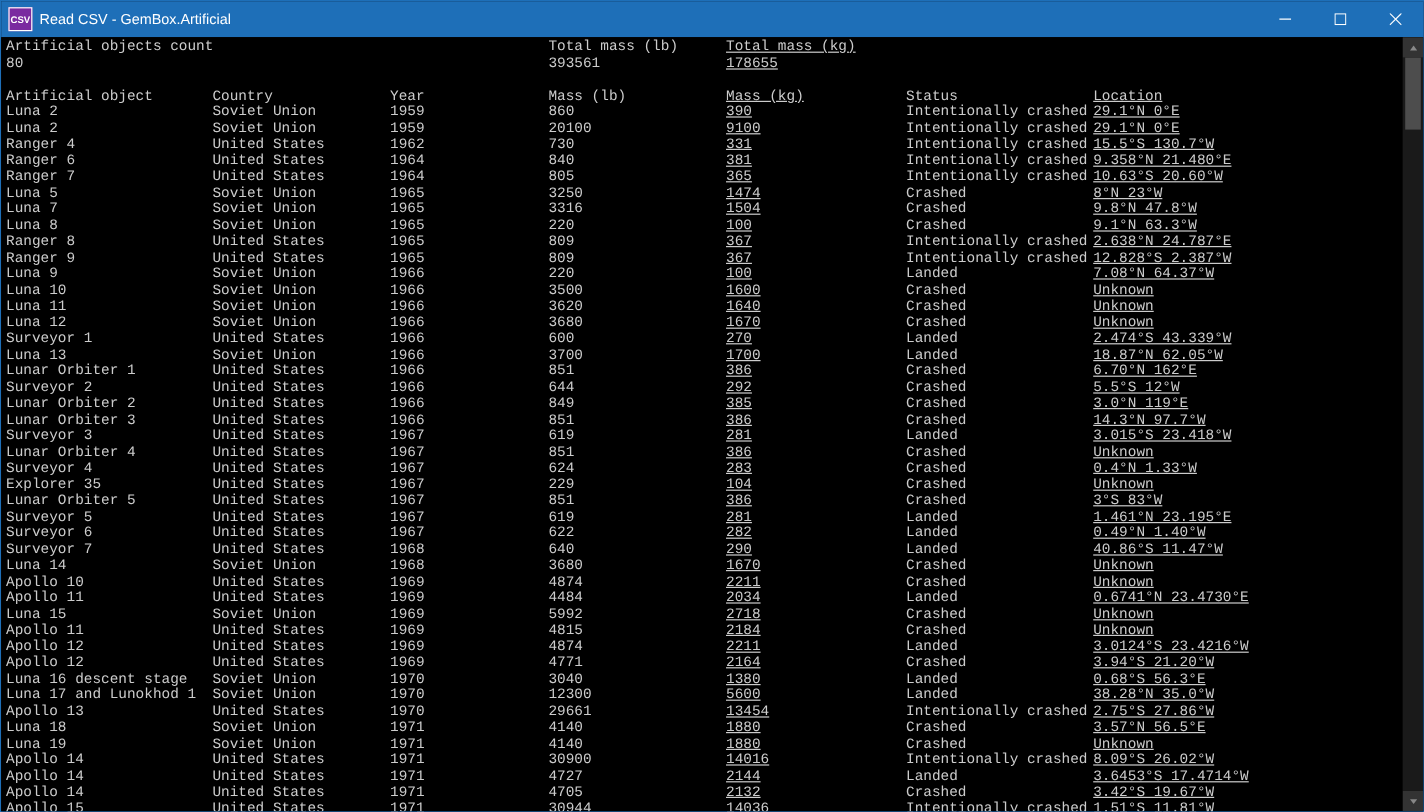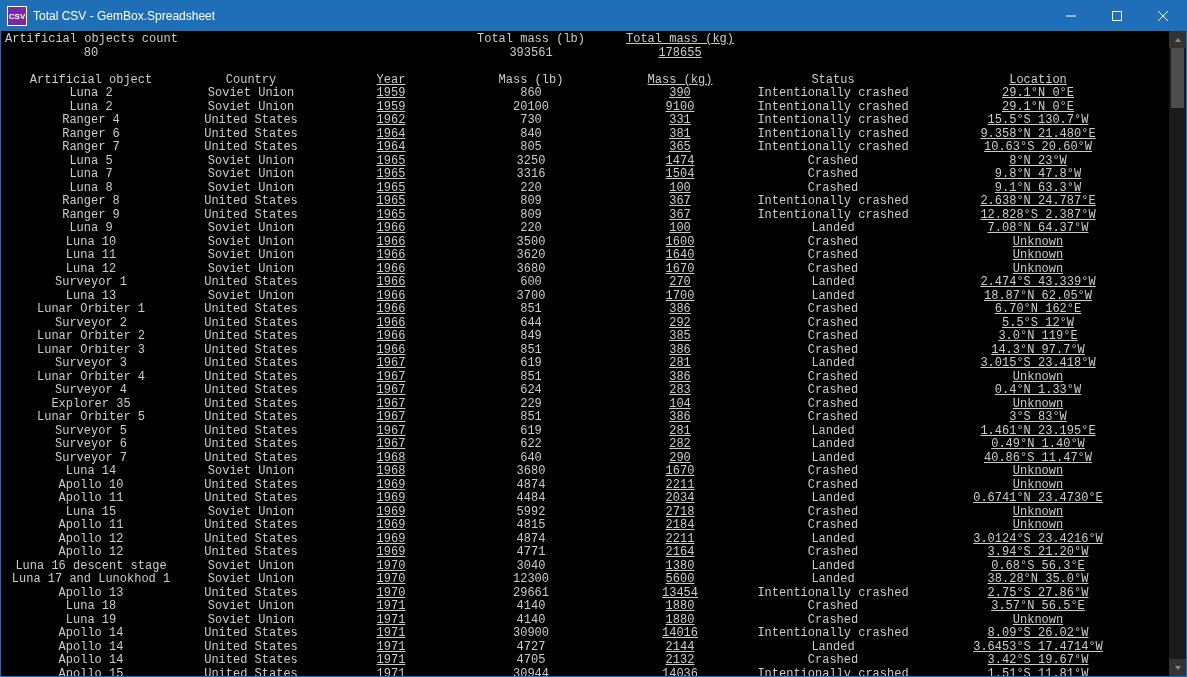--- a/index.html
+++ b/index.html
@@ -4,43 +4,43 @@
 <style>
   html,body{margin:0;padding:0;height:100%;}
   body{background:#000;font-family:Consolas,"Courier New",monospace;font-size:12px;color:#ccc;overflow:hidden;}
   .window{width:1187px;height:677px;background:#000;display:flex;flex-direction:column;border:1px solid #1e6fb8;box-sizing:border-box;}
   .titlebar{height:30px;background:#1e6fb8;display:flex;align-items:center;color:#fff;font-family:"Segoe UI",Arial,sans-serif;font-size:12px;}
   .titlebar .icon{width:18px;height:18px;margin:0 6px;background:#7a2aa0;border:1px solid #fff;display:flex;align-items:center;justify-content:center;font-size:8px;color:#fff;font-weight:bold;}
   .titlebar .title{flex:0 0 auto;}
   .titlebar .spacer{flex:1;}
   .winbtn{width:46px;height:30px;display:flex;align-items:center;justify-content:center;color:#fff;}
   .winbtn svg{stroke:#fff;stroke-width:1;fill:none;}
-  .content-wrap{flex:1;display:flex;overflow:hidden;background:#000;text-align:center;}
+  .content-wrap{flex:1;display:flex;overflow:hidden;background:#000;}
   .content{flex:1;overflow:hidden;padding:2px 4px;white-space:pre;color:#ccc;line-height:13.5px;}
   .scrollbar{width:17px;background:#1a1a1a;display:flex;flex-direction:column;}
   .sb-btn{height:17px;background:#333;display:flex;align-items:center;justify-content:center;}
   .sb-btn svg{fill:#888;}
   .sb-track{flex:1;background:#1a1a1a;position:relative;}
   .sb-thumb{position:absolute;top:0;left:2px;right:2px;height:60px;background:#4d4d4d;}
   .row{display:flex;}
   .c0{width:172px;flex:0 0 172px;}
   .c1{width:148px;flex:0 0 148px;font-family:Liberation Mono, monospace;}
-  .c2{width:132px;flex:0 0 132px;text-decoration:underline;}
+  .c2{width:132px;flex:0 0 132px;}
   .c3{width:148px;flex:0 0 148px;}
   .c4{width:150px;flex:0 0 150px;text-decoration:underline;}
   .c5{width:156px;flex:0 0 156px;font-family:Liberation Mono, monospace;}
   .c6{flex:1;text-decoration:underline;}
 </style>
 </head>
 <body>
 
 <div class="window">
   <div class="titlebar">
     <div class="icon">CSV</div>
-    <div class="title">Total CSV - GemBox.Spreadsheet</div>
+    <div class="title">Read CSV - GemBox.Artificial</div>
     <div class="spacer"></div>
     <div class="winbtn">
       <svg width="10" height="10">
           <line x1="0" y1="5" x2="10" y2="5"></line>
         </svg>
     </div>
     <div class="winbtn">
       <svg width="10" height="10">
           <rect x="0.5" y="0.5" width="9" height="9"></rect>
         </svg>

